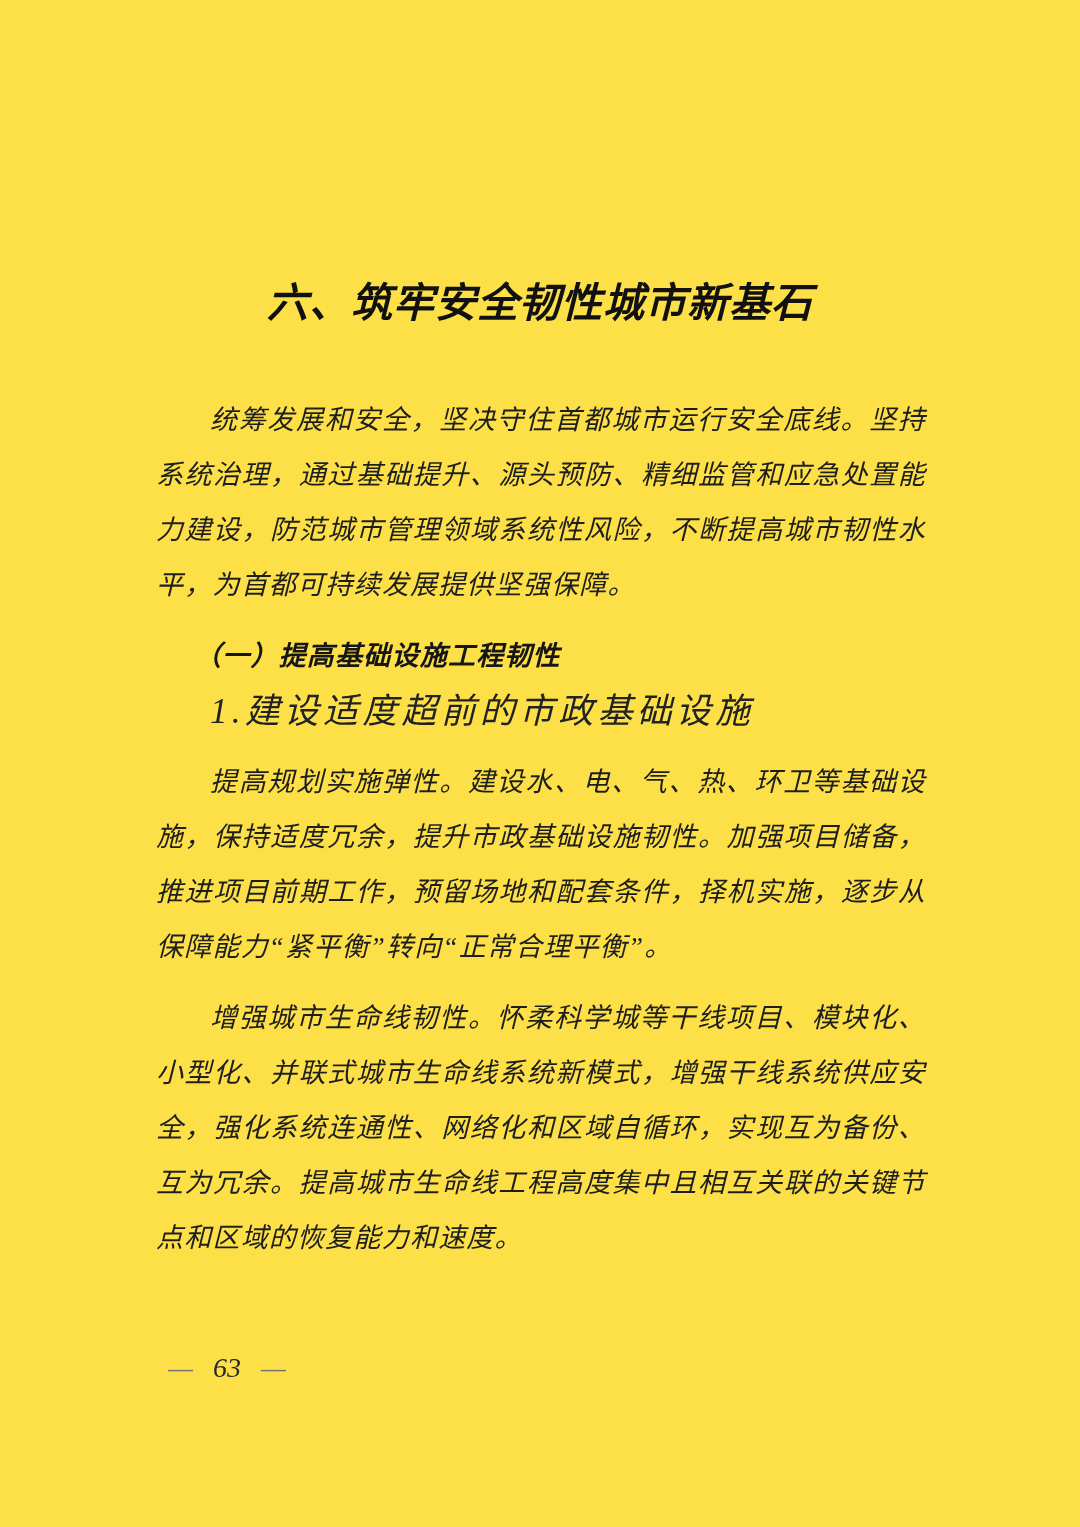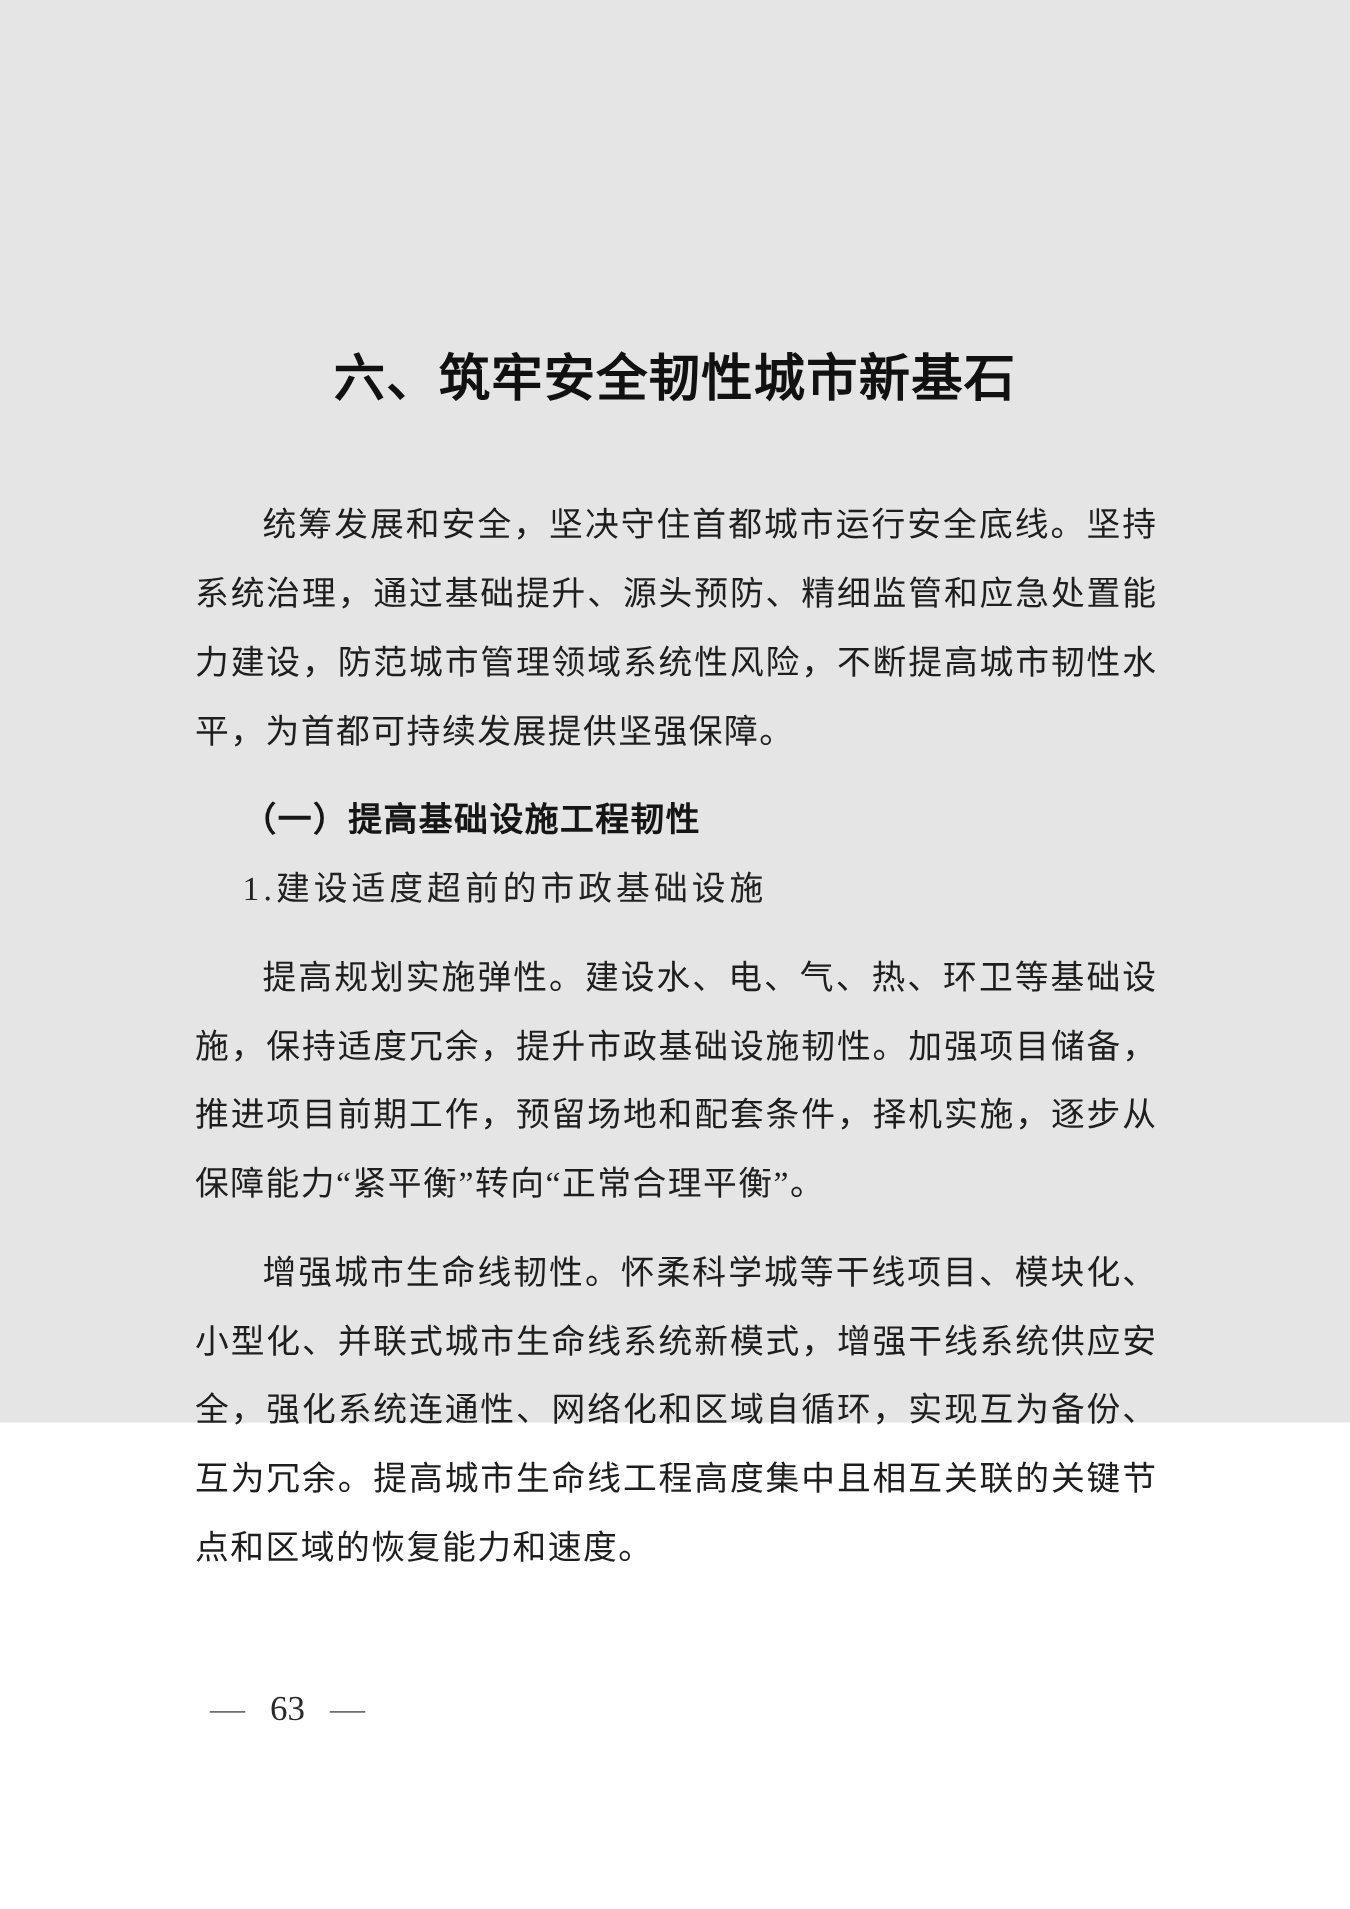--- a/index.html
+++ b/index.html
@@ -12,22 +12,23 @@
     height: 1527px;
     font-family: "Liberation Serif", "DejaVu Serif", serif;
     color: #1e1e1e;
     position: relative;
     overflow: hidden;
   }
   .page {
     position: absolute;
     top: 0; left: 0;
     width: 1080px;
-    height: 1138px;
-    background: #e5e5e5;
+    height: 1527px;
+    background: #fde047;
+    font-style: italic;
   }
   .doc-title {
     position: absolute;
     top: 278px;
     left: 0;
     width: 1080px;
     margin: 0;
     text-align: center;
     font-size: 41px;
     line-height: 50px;
@@ -57,21 +58,21 @@
     text-indent: 2em;
     font-size: 27px;
     line-height: 55px;
     font-weight: bold;
     color: #161616;
   }
   .subsection-heading {
     margin: 0;
     padding: 0;
     text-indent: 2em;
-    font-size: 27px;
+    font-size: 35px;
     line-height: 55px;
     font-weight: normal;
     letter-spacing: 0.12em;
     color: #222222;
   }
   .page-footer {
     position: absolute;
     left: 168px;
     top: 1351px;
     display: flex;

